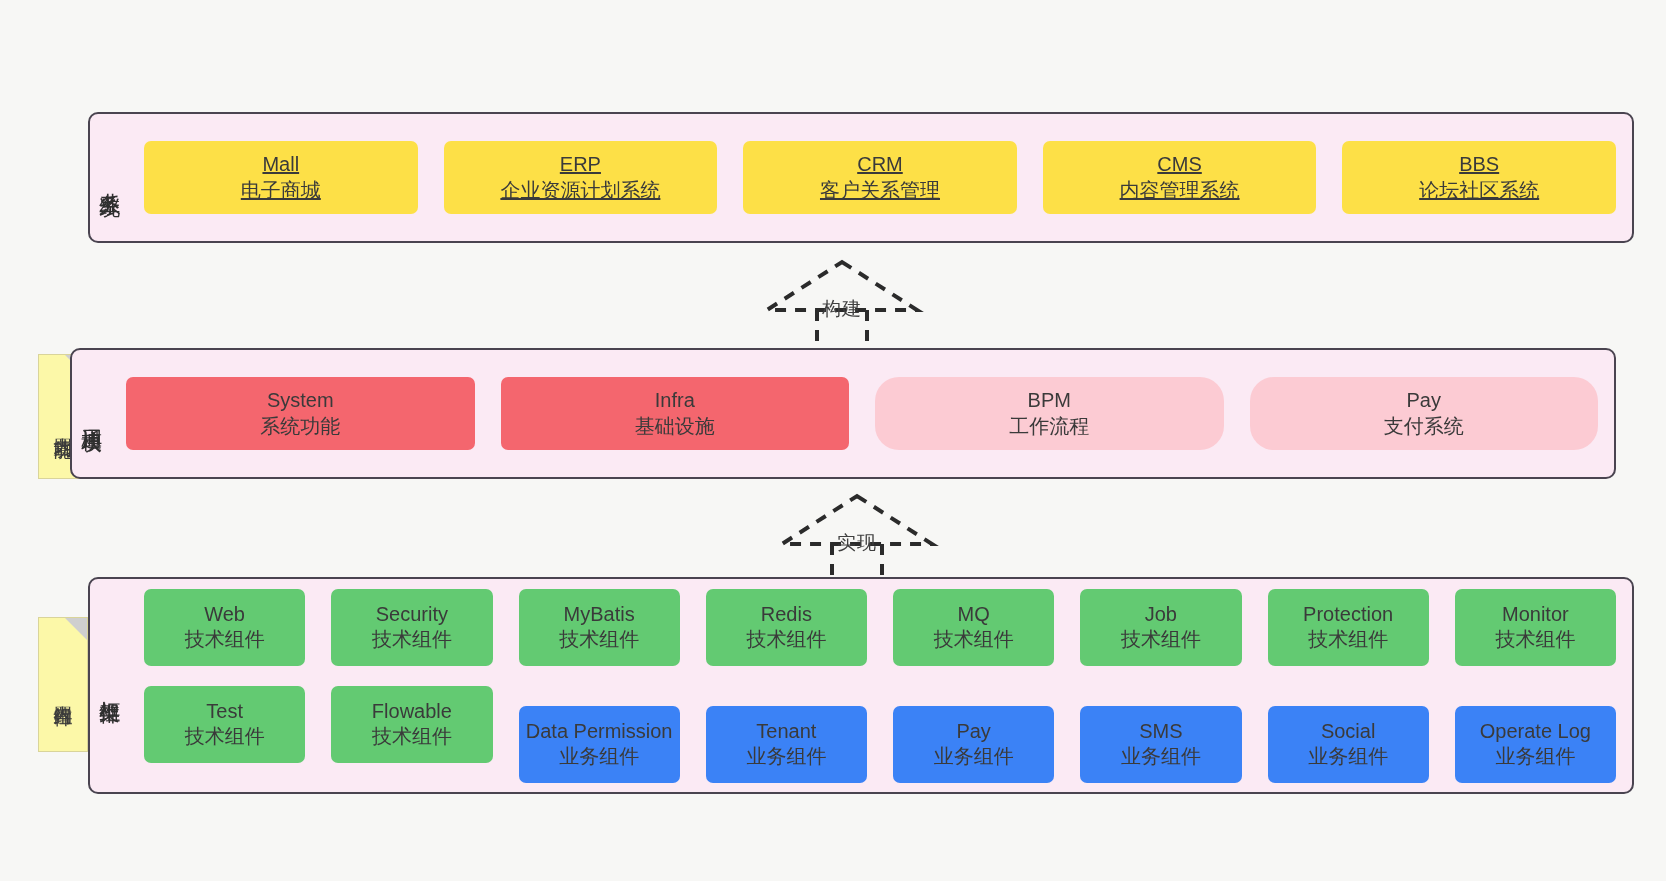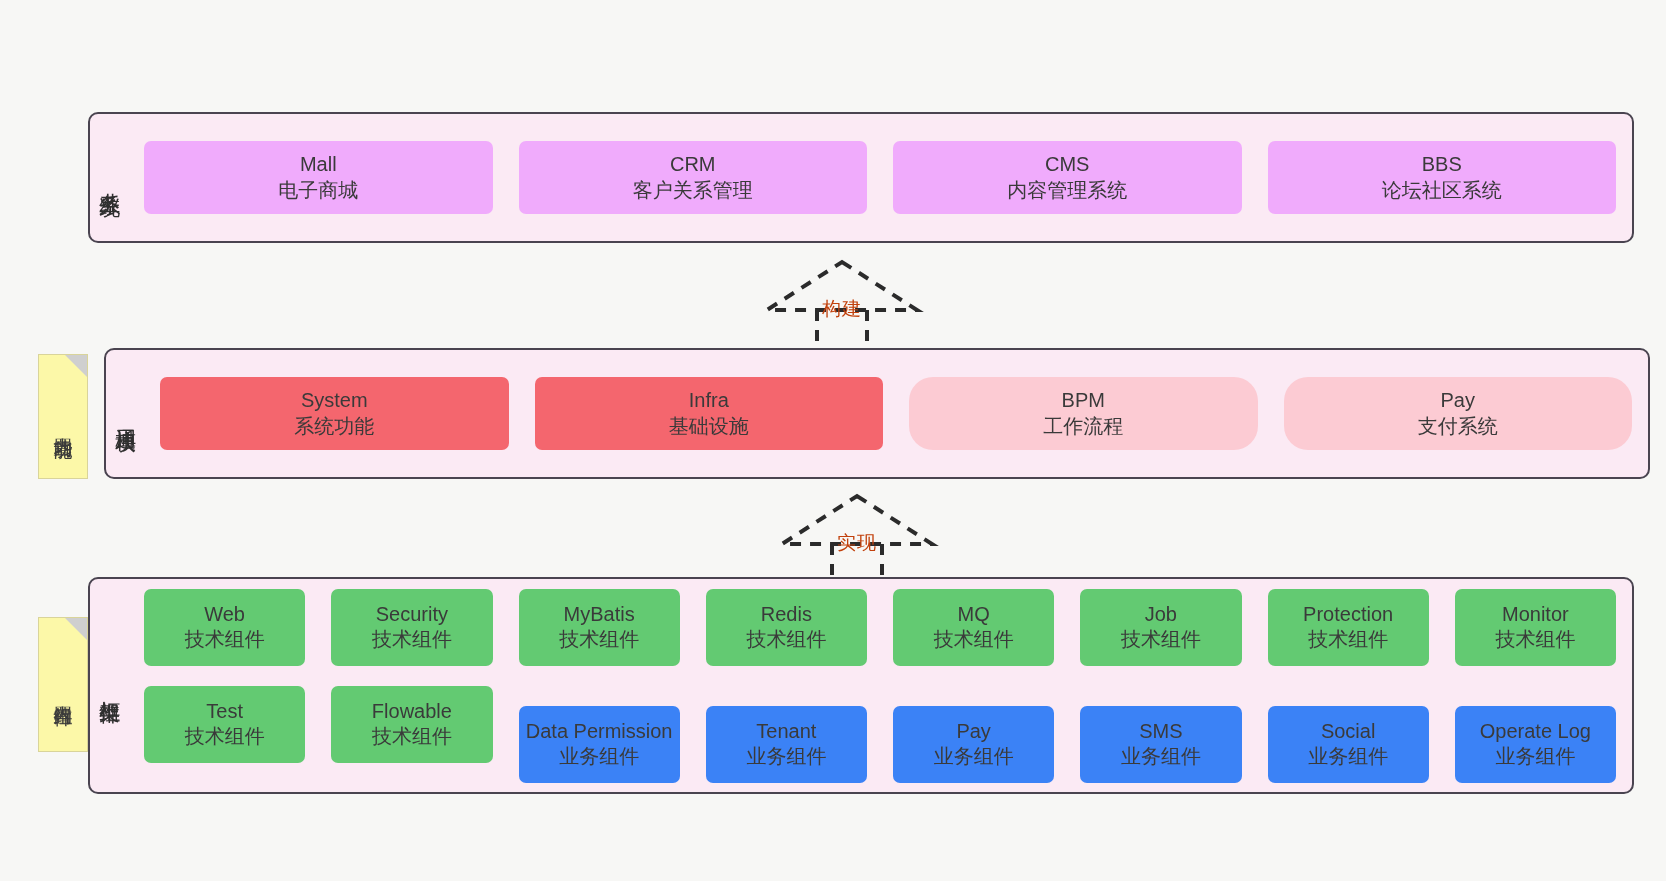--- a/index.html
+++ b/index.html
@@ -64,29 +64,29 @@
     text-align: center;
     font-size: 20px;
     line-height: 1.26;
     color: #3a3a3a;
     padding: 6px 4px;
   }
   .card .l1 { display: block; }
   .card .l2 { display: block; }
 
   
-  .c-blue       { background: #f0abfc; }
+  .c-blue       { background: #fde047; text-decoration: underline; }
   .c-red        { background: #f4666e; }
   .c-pink       { background: #fccbd3; border-radius: 24px; }
   .c-green      { background: #63ca72; }
   .c-lightgreen { background: #3b82f6; margin-top: 20px; }
 
   
   #layer-business { left: 88px;  top: 112px; width: 1546px; height: 131px; }
-  #layer-modules  { left: 104px;  top: 348px; width: 1546px; height: 131px; }
+  #layer-modules  { left: 70px;  top: 348px; width: 1546px; height: 131px; }
   #layer-framework{ left: 88px;  top: 577px; width: 1546px; height: 217px; }
 
   #layer-business  .card,
   #layer-modules   .card { height: 73px; }
   #layer-framework .card { height: 77px; }
 
   #layer-business .layer-body,
   #layer-modules  .layer-body { padding-left: 14px; }
   #layer-framework .layer-body { padding-left: 14px; gap: 20px; }
 
@@ -128,37 +128,41 @@
     height: 95px;
   }
   .uml-arrow svg { display: block; overflow: visible; }
   .uml-arrow .arrow-label {
     position: absolute;
     left: 0;
     right: 0;
     top: 38px;
     text-align: center;
     font-size: 19px;
-    color: #c2410c;
+    color: #404040;
     letter-spacing: 1px;
     pointer-events: none;
   }
   #arrow-build   { left: 757px; top: 258px; }
   #arrow-realize { left: 772px; top: 492px; }
 </style>
 </head>
 <body>
 
 <div class="layer" id="layer-business">
   <div class="layer-title">业务系统</div>
   <div class="layer-body">
     <div class="row">
       <div class="card c-blue">
         <span class="l1">Mall</span>
         <span class="l2">电子商城</span>
+      </div>
+      <div class="card c-blue">
+        <span class="l1">ERP</span>
+        <span class="l2">企业资源计划系统</span>
       </div>
       <div class="card c-blue">
         <span class="l1">CRM</span>
         <span class="l2">客户关系管理</span>
       </div>
       <div class="card c-blue">
         <span class="l1">CMS</span>
         <span class="l2">内容管理系统</span>
       </div>
       <div class="card c-blue">

